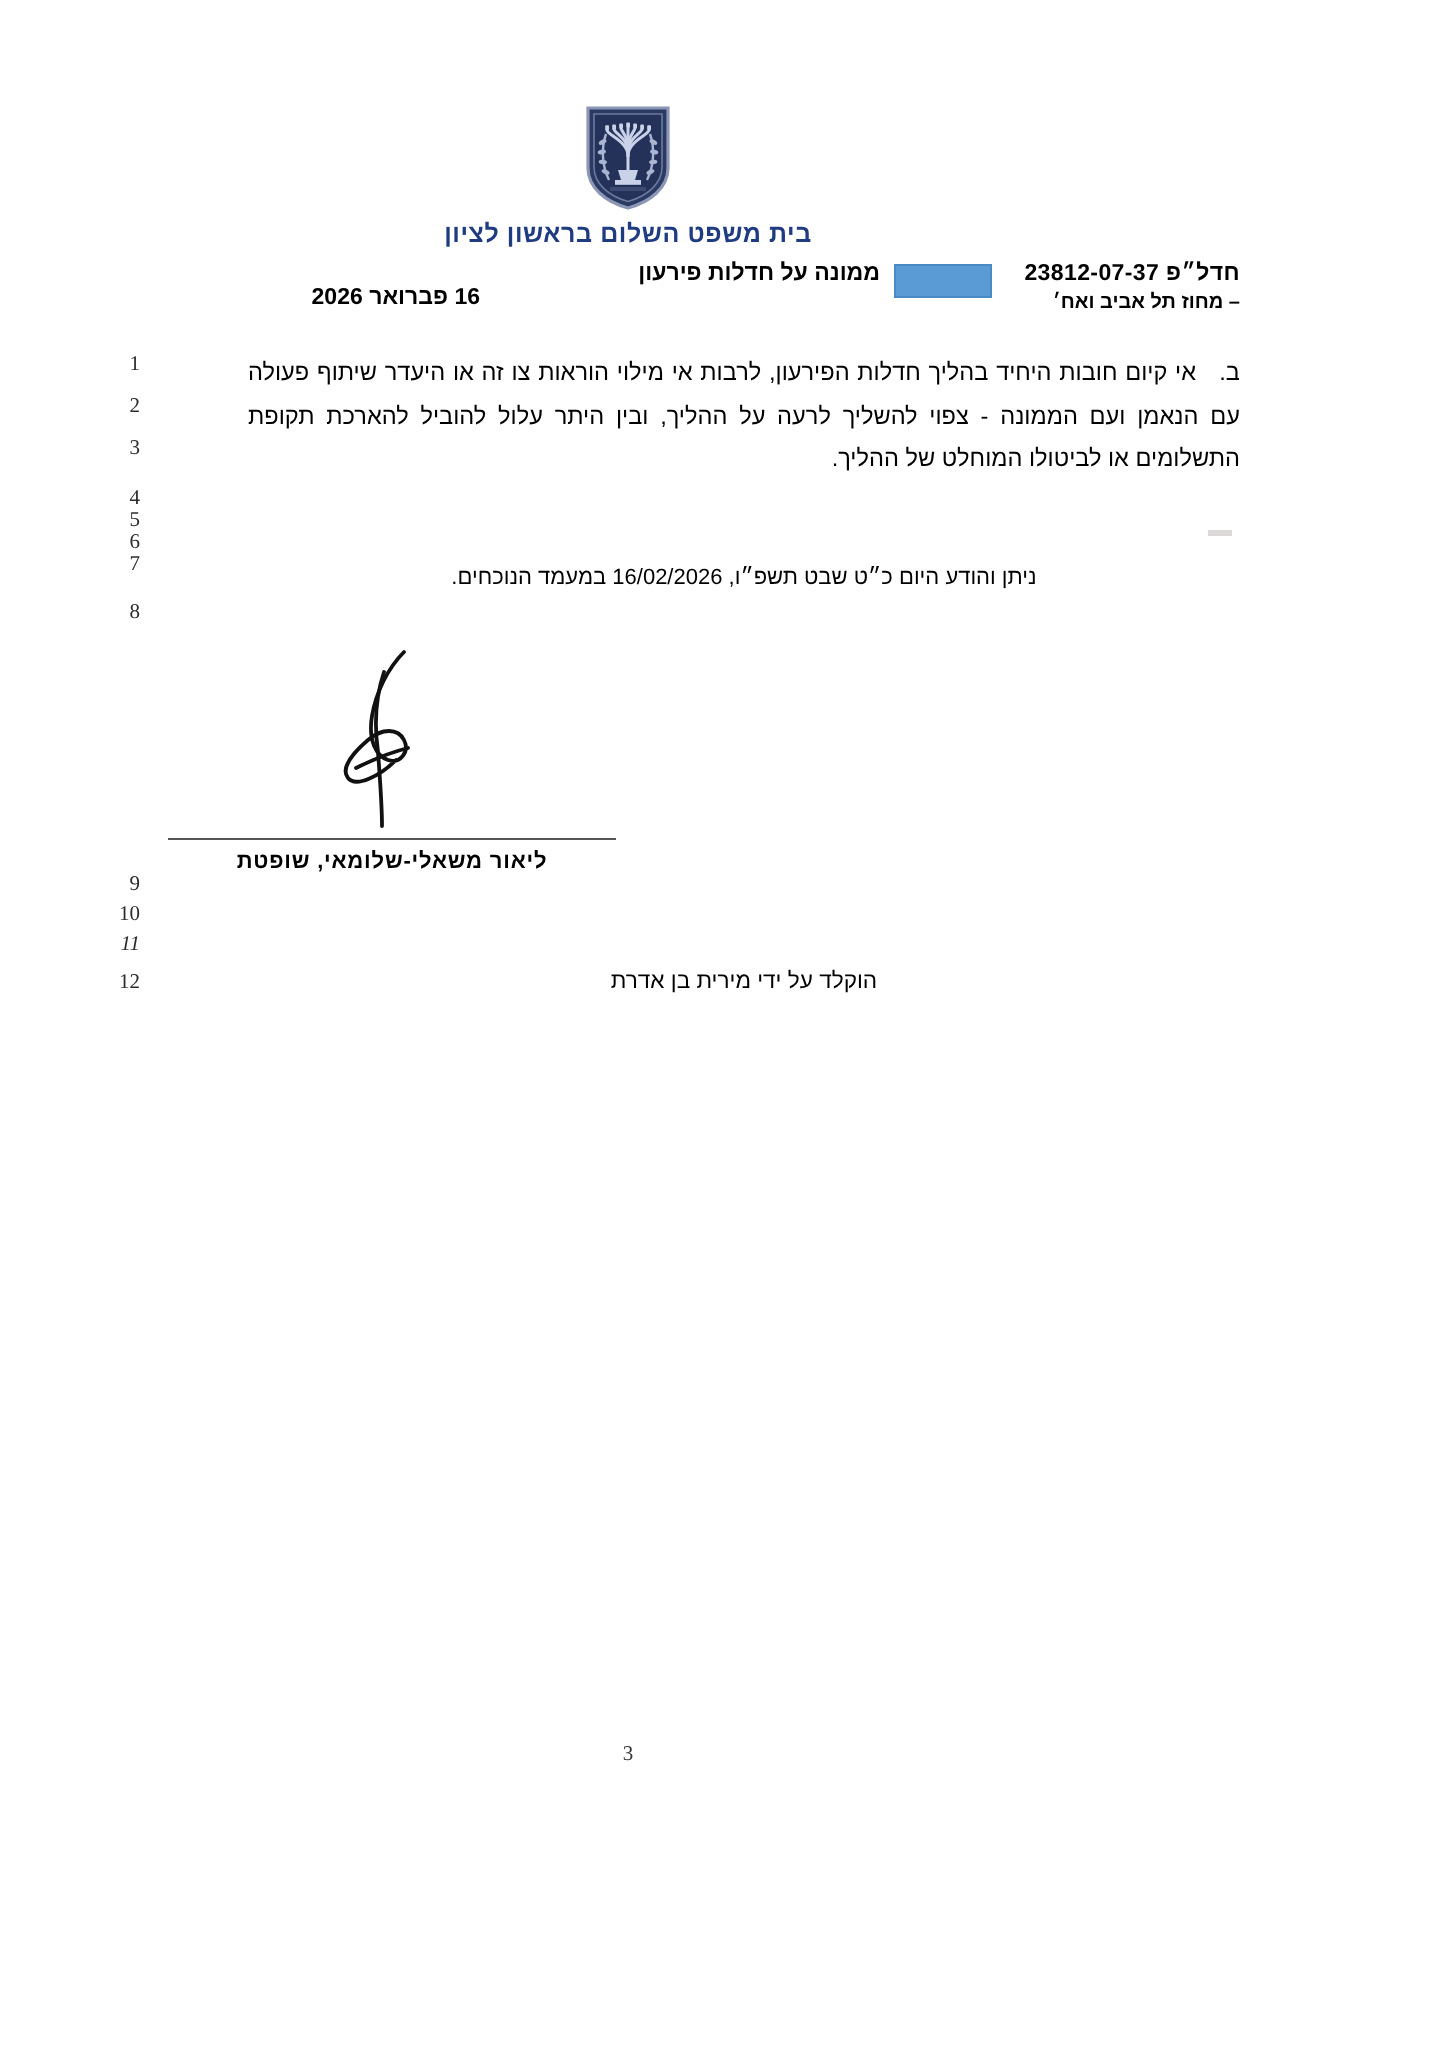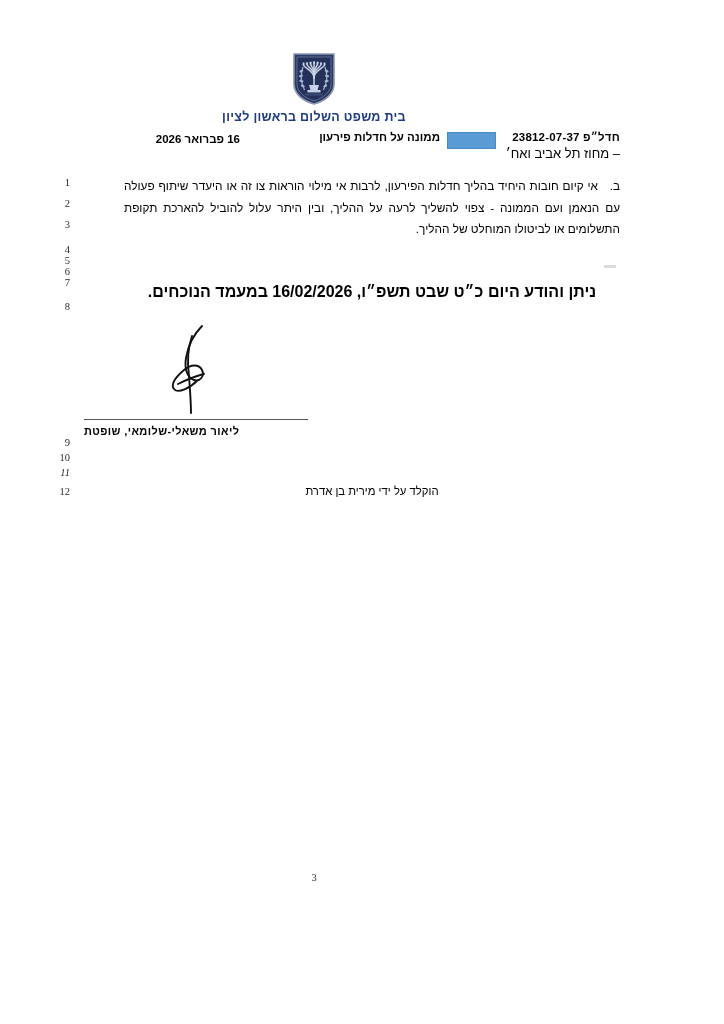--- a/index.html
+++ b/index.html
@@ -86,33 +86,33 @@
     position: absolute;
     right: 180px;
     top: 0;
     font-size: 11.5px;
     font-weight: bold;
     white-space: nowrap;
   }
   .date-text {
     position: absolute;
     right: 380px;
-    top: 2px;
+    top: 12px;
     font-size: 11.5px;
     font-weight: bold;
     white-space: nowrap;
     direction: rtl;
     text-align: center;
   }
   .hdr-line2 {
     position: absolute;
     right: 0;
     top: 15px;
-    font-size: 13px;
-    font-weight: normal;
+    font-size: 10px;
+    font-weight: bold;
     white-space: nowrap;
   }
 
   
   .linenum {
     position: absolute;
     left: 0;
     width: 118px;
     text-align: right;
     font-size: 10.5px;
@@ -151,22 +151,22 @@
   }
 
   
   .given-line {
     position: absolute;
     top: 283px;
     right: 104px;
     width: 496px;
     direction: rtl;
     text-align: center;
-    font-size: 16px;
-    font-weight: bold;
+    font-size: 11px;
+    font-weight: normal;
   }
 
   
   .signature-svg {
     position: absolute;
     top: 318px;
     left: 196px;
     width: 110px;
     height: 100px;
   }
@@ -176,21 +176,21 @@
     left: 132px;
     width: 224px;
     height: 1px;
     background: #555555;
   }
   .sig-name {
     position: absolute;
     top: 425px;
     left: 132px;
     width: 224px;
-    text-align: left;
+    text-align: center;
     direction: rtl;
     font-size: 11px;
     font-weight: bold;
     letter-spacing: 0.4px;
   }
 
   
   .typed-by {
     position: absolute;
     top: 485px;

